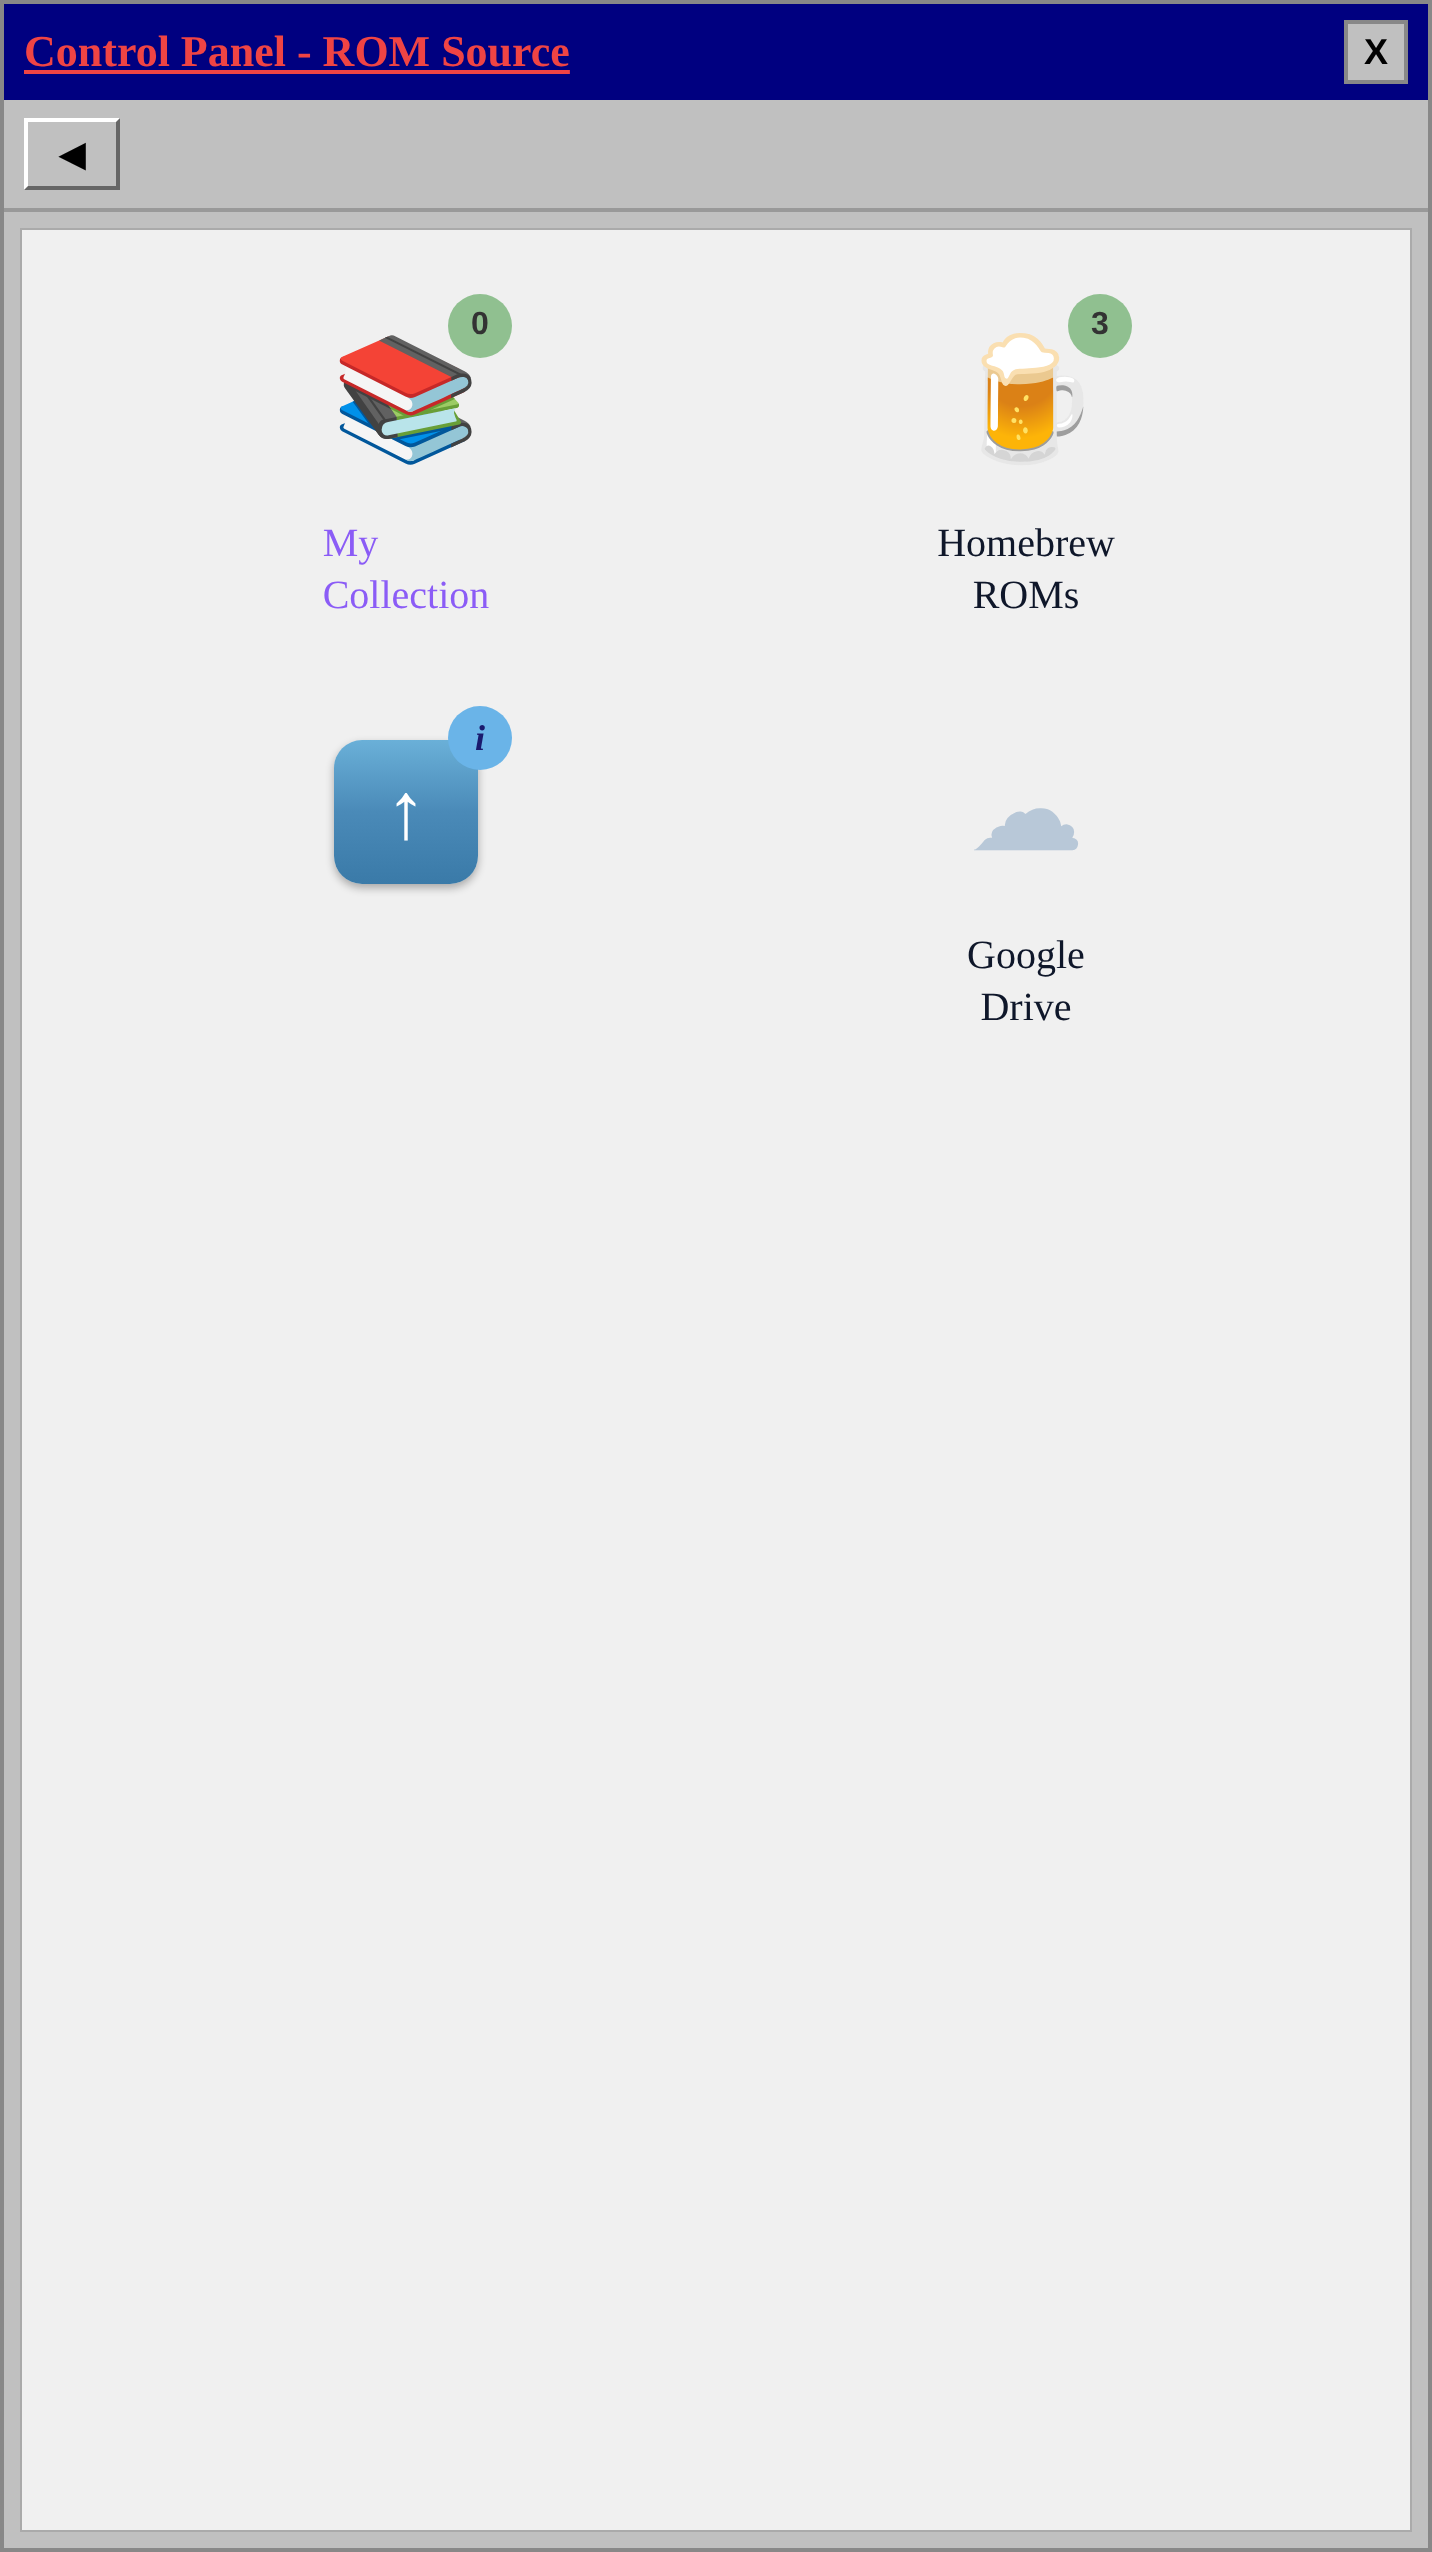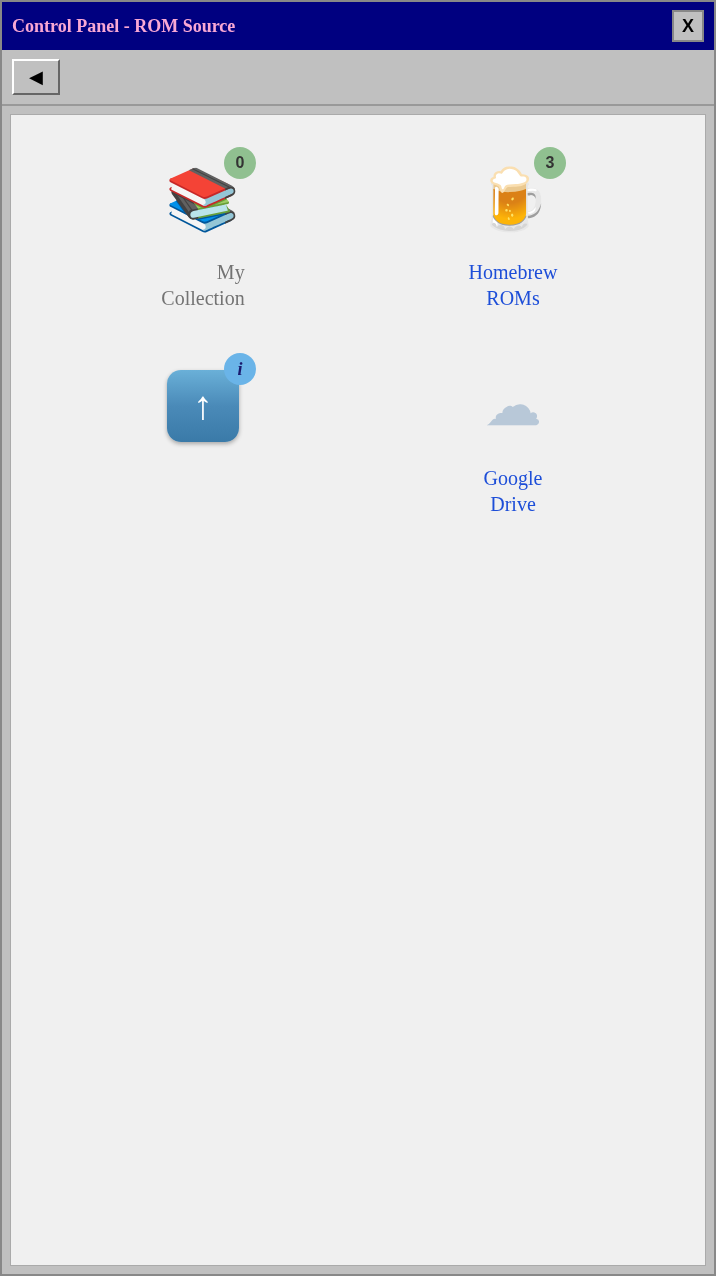--- a/index.html
+++ b/index.html
@@ -27,23 +27,24 @@
       display: flex;
       align-items: center;
       justify-content: space-between;
       padding: 6px 10px;
       height: 48px;
       flex-shrink: 0;
     }
 
     .title-bar-text {
       font-family: Georgia, serif;
-      font-size: 18px;
-      font-weight: bold;
-      color: #f9a8d4;
+      font-size: 22px;
+      font-weight: bold;
+      color: #ef4444;
+      text-decoration: underline;
     }
 
     .close-btn {
       width: 32px;
       height: 32px;
       background: #c0c0c0;
       border: 2px solid #888;
       display: flex;
       align-items: center;
       justify-content: center;
@@ -146,28 +147,28 @@
       font-style: italic;
       color: #1a1a6e;
       font-family: Georgia, serif;
       font-weight: bold;
     }
 
     .item-label {
       font-size: 20px;
       text-align: center;
       line-height: 1.3;
-      color: #1d4ed8;
+      color: #0f172a;
     }
 
     .item-label-muted {
       font-size: 20px;
-      text-align: right;
+      text-align: left;
       line-height: 1.3;
-      color: #737373;
+      color: #8b5cf6;
     }
 
     
     .emoji-icon {
       font-size: 60px;
       line-height: 1;
     }
 
     
     .upload-icon {

